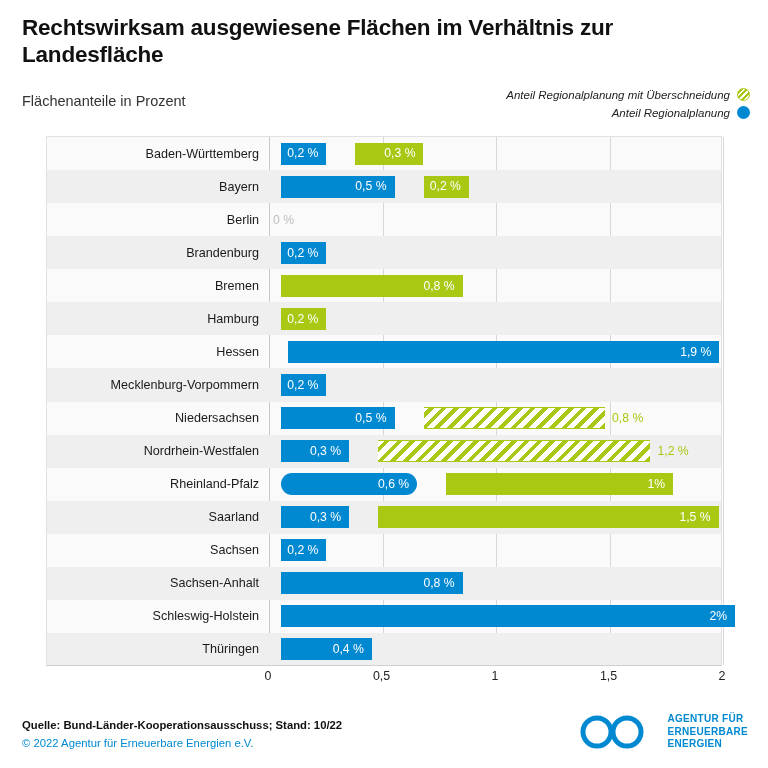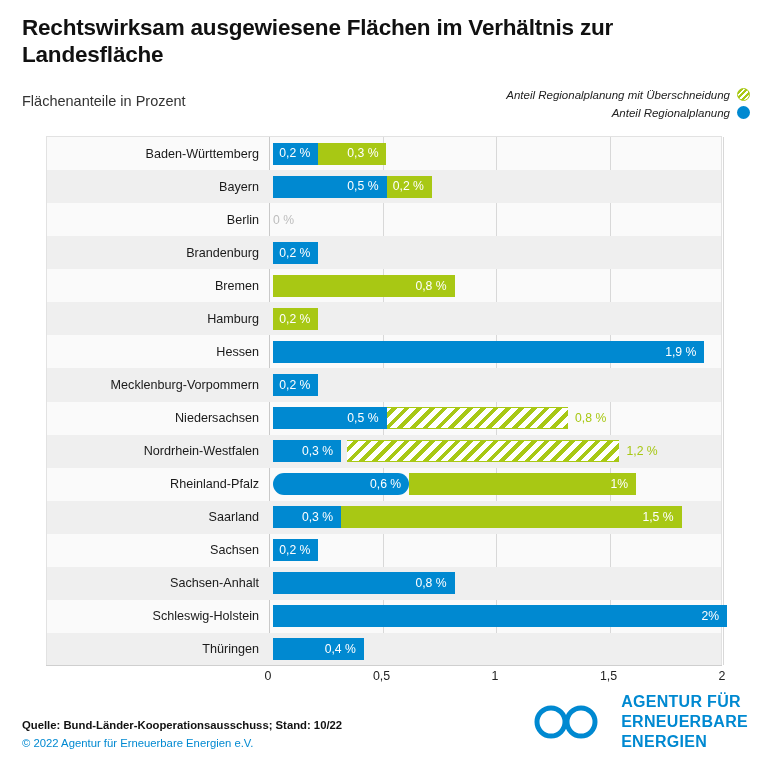--- a/index.html
+++ b/index.html
@@ -120,26 +120,27 @@
     font-size: 12.6px;
     color: #1a1a1a;
   }
   .bars {
     position: relative;
     flex: 1 1 auto;
     height: 100%;
   }
   .bar-track {
     position: absolute;
-    left: 4px;
+    left: 12px;
     top: 50%;
     transform: translateY(-50%);
     height: 22px;
     display: flex;
     align-items: stretch;
+    gap: 29px;
   }
   .seg {
     position: relative;
     height: 22px;
     display: flex;
     align-items: center;
   }
   .seg-blue { background: #0089d1; }
   .seg-green { background: #a8c814; }
   .seg-hatch {
@@ -201,21 +202,21 @@
     right: 20px;
     bottom: 16px;
     display: flex;
     align-items: center;
     gap: 12px;
   }
   .brand-mark svg { display: block; }
   .brand-text {
     color: #0089d1;
     font-weight: bold;
-    font-size: 16px;
+    font-size: 10px;
     line-height: 1.25;
     letter-spacing: 0.3px;
   }
 </style>
 </head>
 <body>
 
 <div class="page">
 
   <div class="header">
@@ -303,21 +304,21 @@
                 <div class="seg seg-green" style="width: 45.4px;">
                   <span class="val val-inside-right">0,2 %</span>
                 </div>
               </div>
             </div>
           </div>
           <div class="row">
             <div class="row-label">Hessen</div>
             <div class="bars">
               <div class="bar-track">
-                <div class="seg seg-blue" style="width: 431.3px;">
+                <div class="seg seg-blue" style="width: 431.3px; margin-left: 7px;">
                   <span class="val val-inside-right">1,9 %</span>
                 </div>
               </div>
             </div>
           </div>
           <div class="row alt">
             <div class="row-label">Mecklenburg-Vorpommern</div>
             <div class="bars">
               <div class="bar-track">
                 <div class="seg seg-blue" style="width: 45.4px;">
@@ -339,21 +340,21 @@
               </div>
             </div>
           </div>
           <div class="row alt">
             <div class="row-label">Nordrhein-Westfalen</div>
             <div class="bars">
               <div class="bar-track">
                 <div class="seg seg-blue" style="width: 68.1px;">
                   <span class="val val-inside-right">0,3 %</span>
                 </div>
-                <div class="seg seg-hatch" style="width: 272.4px; margin-left: 6px;">
+                <div class="seg seg-hatch" style="width: 272.4px;">
                   <span class="val val-outside">1,2 %</span>
                 </div>
               </div>
             </div>
           </div>
           <div class="row">
             <div class="row-label">Rheinland-Pfalz</div>
             <div class="bars">
               <div class="bar-track">
                 <div class="seg seg-blue" style="width: 136.2px; border-radius: 11px;">

